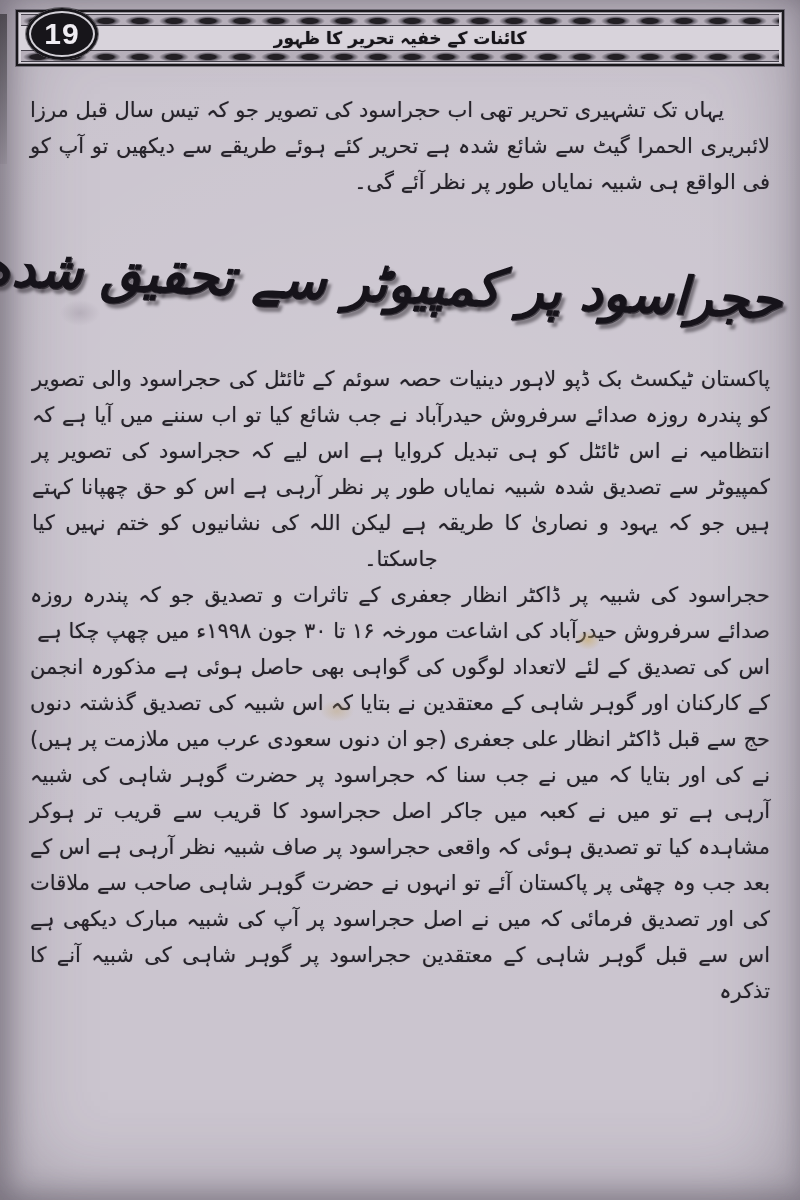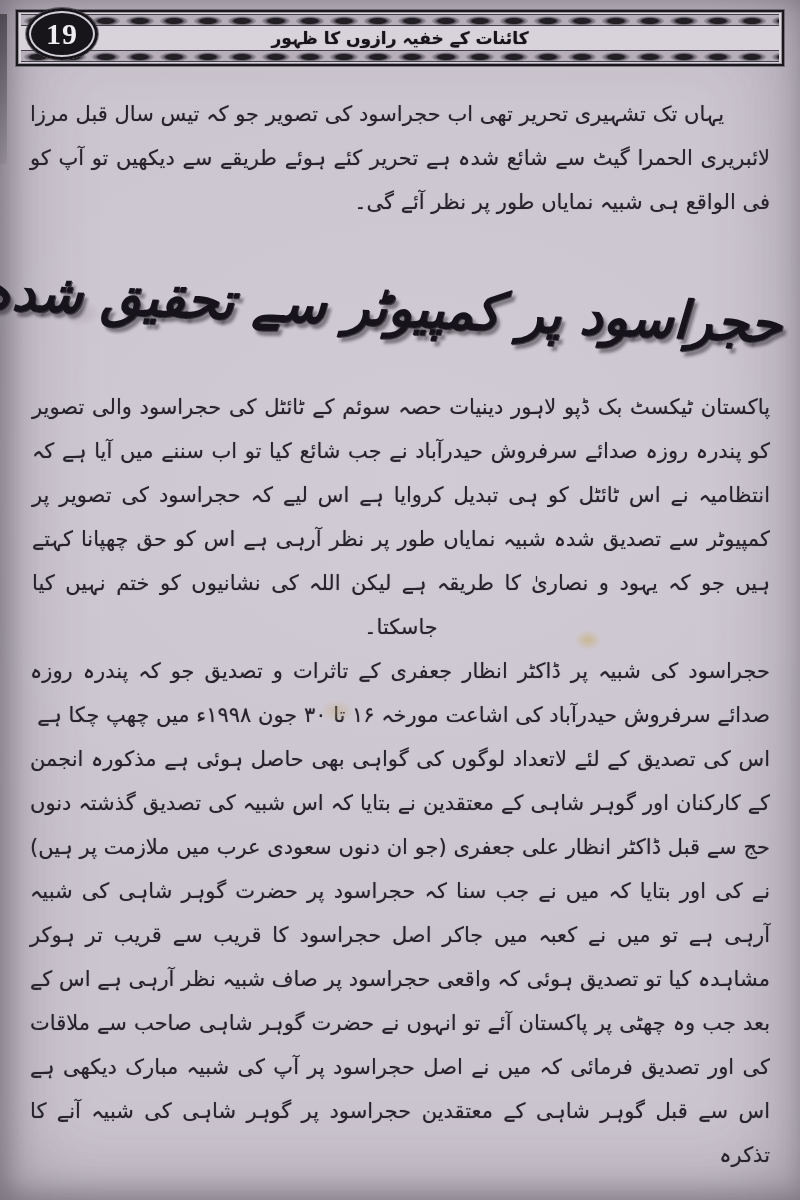--- a/index.html
+++ b/index.html
@@ -70,21 +70,21 @@
     position:absolute;
     left:8px;top:-4px;
     width:72px;height:52px;
     background:#17151a;
     border-radius:50%;
     display:flex;align-items:center;justify-content:center;
     box-shadow:inset 0 0 0 3px #17151a, inset 0 0 0 5px rgba(232,228,236,0.9), 0 0 0 1px rgba(23,21,26,0.5);
     z-index:3;
   }
   .page-num{
-    font-family:Liberation Serif, serif;
+    font-family:Liberation Sans, sans-serif;
     font-size:30px;
     font-weight:bold;
     color:#efecf2;
     letter-spacing:1px;
   }
 
   
   .calligraphic-heading{
     direction:rtl;
     text-align:center;
@@ -104,21 +104,21 @@
     white-space:nowrap;
   }
 
   
   .body-text{
     direction:rtl;
     unicode-bidi:embed;
     text-align:justify;
     text-align-last:right;
     font-size:21px;
-    line-height:44px;
+    line-height:36px;
     color:var(--ink);
     margin:0 30px;
     text-shadow:0 0 1px rgba(38,35,42,0.45);
   }
   .body-text.indent{text-indent:46px;}
   .body-text.center-last{text-align-last:center;}
   .body-text.first{margin-top:26px;}
   .body-text.after-heading{margin-top:14px;margin-left:32px;}
 </style>
 </head>
@@ -127,21 +127,21 @@
 <div class="page">
 
   <div class="edge-mark"></div>
   <div class="stain s1"></div>
   <div class="stain s2"></div>
   <div class="stain s3"></div>
 
   <div class="header-bar">
     <div class="chain-strip"></div>
     <div class="title-band">
-      <span class="header-title">کائنات کے خفیہ رازوں کا ظہور</span>
+      <span class="header-title">کائنات کے خفیہ تحریر کا ظہور</span>
     </div>
     <div class="chain-strip"></div>
     <div class="page-badge">
       <span class="page-num">19</span>
     </div>
   </div>
 
   <p class="body-text first indent">یہاں تک تشہیری تحریر تھی اب حجراسود کی تصویر جو کہ تیس سال قبل مرزا لائبریری الحمرا گیٹ سے شائع شدہ ہے تحریر کئے ہوئے طریقے سے دیکھیں تو آپ کو فی الواقع ہی شبیہ نمایاں طور پر نظر آئے گی۔</p>
 
   <h1 class="calligraphic-heading">

